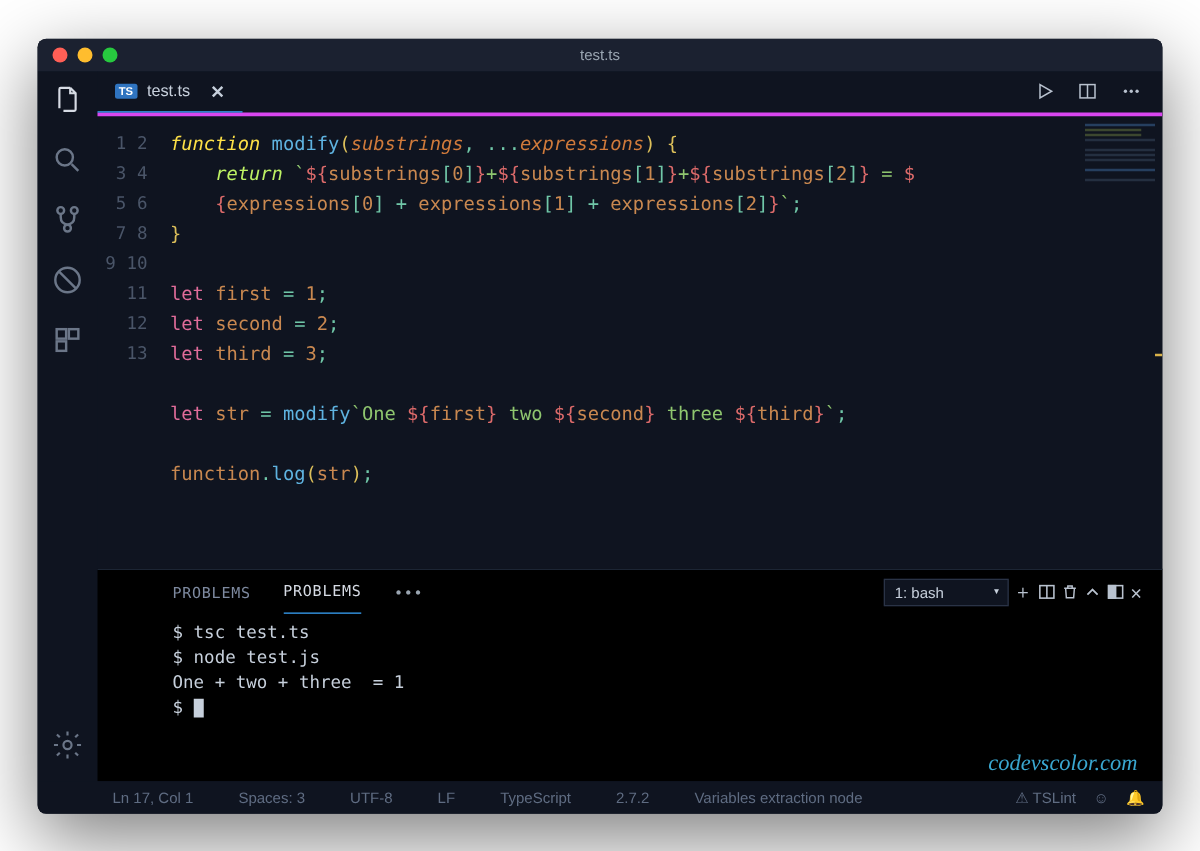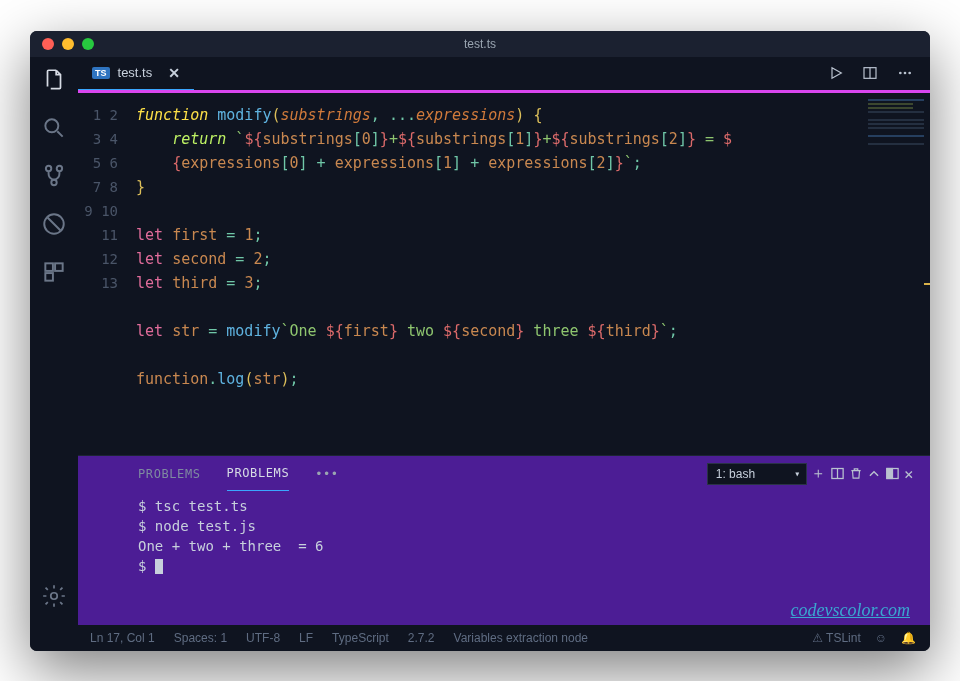--- a/index.html
+++ b/index.html
@@ -98,21 +98,21 @@
   .tok-brace{ color:#dcbf5a; }
   .tok-str  { color:#8fc66f; }
   .tok-interp{ color:#dc6a6a; }
   .tok-num  { color:#c98850; }
   .tok-op   { color:#70c7a8; }
   .tok-ret  { color:#bef264; font-style: italic; }
   .tok-call { color:#5fb3e0; }
 
   .panel {
     height: 170px; border-top:1px solid #1c2534;
-    display:flex; flex-direction:column; background:#4c1d95;
+    display:flex; flex-direction:column; background:#000000;
   }
   .panel-tabs {
     height:36px; display:flex; align-items:center; padding:0 16px 0 60px; gap:26px;
     color:#7e8aa0; font-size:12px; letter-spacing:.6px;
   }
   .panel-tab { cursor:pointer; padding: 10px 0;}
   .panel-tab.active { color:#d6dbe4; border-bottom:1px solid #3aa7ff; }
   .panel-dots { color:#9aa5b1; cursor:pointer; }
   .panel-right {
     margin-left:auto; display:flex; align-items:center; gap:4px; color:#b9c2cf;
@@ -127,25 +127,25 @@
     content:"▾"; position:absolute; right:6px; color:#c7d0dc; font-size:10px; pointer-events:none;
   }
   .picon { cursor:pointer; display:flex; font-size:15px; }
   .terminal {
     flex:1; padding: 4px 16px 8px 60px; color:#c7d0dc; font-size:14px; line-height:20px;
     white-space:pre;
   }
   .cursor { display:inline-block; width:8px; height:15px; background:#c7d0dc; vertical-align:text-bottom; }
   .watermark {
     position:absolute; right:20px; bottom:30px; color:#3aa7d0;
-    font-family: cursive; font-size:18px; font-style: italic; text-decoration: underline;
+    font-family: cursive; font-size:18px; font-style: italic;
   }
   .statusbar {
     height:26px; background:#0f1420; display:flex; align-items:center;
-    gap:19px; padding:0 14px 0 60px; color:#5f6c82; font-size:12px;
+    gap:36px; padding:0 14px 0 60px; color:#5f6c82; font-size:12px;
     font-family:-apple-system,sans-serif;
   }
   .statusbar .sb-item { cursor:pointer; white-space:nowrap; }
   .statusbar .sb-right { margin-left:auto; display:flex; gap:14px; align-items:flex-start; }
   svg { width:100%; height:100%; }
 </style>
 </head>
 <body>
 
 <div class="window">
@@ -313,32 +313,32 @@
               <svg width="15" height="15" viewBox="0 0 24 24" fill="none" stroke="currentColor" stroke-width="2">
                   <rect x="3" y="4" width="18" height="16"></rect>
                   <rect x="3" y="4" width="9" height="16" fill="currentColor"></rect>
                 </svg>
             </span>
             <span class="picon">✕</span>
           </div>
         </div>
         <div class="terminal"><span>$ tsc test.ts</span>
 <span>$ node test.js</span>
-<span>One + two + three  = 6</span>
+<span>One + two + three  = 1</span>
 <span>$ </span><span class="cursor"></span></div>
       </div>
 
     </div>
   </div>
 
   <div class="watermark">codevscolor.com</div>
 
   <div class="statusbar">
     <span class="sb-item">Ln 17, Col 1</span>
-    <span class="sb-item">Spaces: 1</span>
+    <span class="sb-item">Spaces: 3</span>
     <span class="sb-item">UTF-8</span>
     <span class="sb-item">LF</span>
     <span class="sb-item">TypeScript</span>
     <span class="sb-item">2.7.2</span>
     <span class="sb-item">Variables extraction node</span>
     <div class="sb-right">
       <span class="sb-item">⚠ <span>TSLint</span></span>
       <span class="sb-item">☺</span>
       <span class="sb-item">🔔</span>
     </div>

